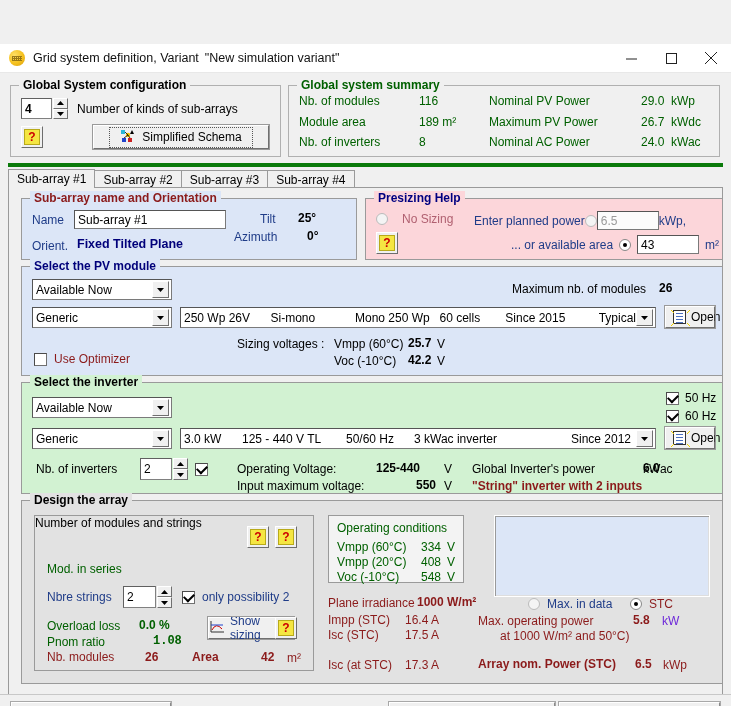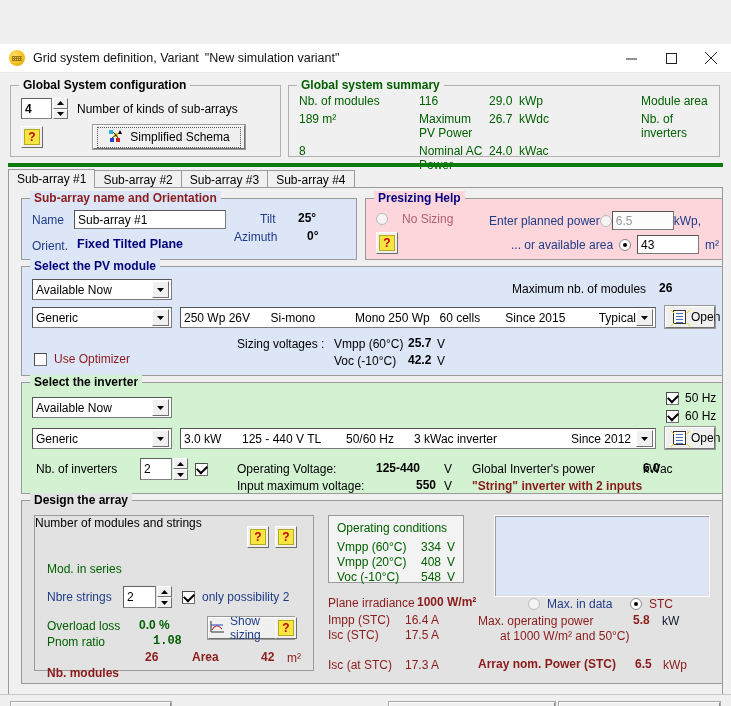--- a/index.html
+++ b/index.html
@@ -364,21 +364,21 @@
               <svg width="7" height="4" viewBox="0 0 7 4">
                 <polygon points="0,0 7,0 3.5,4" fill="#000"></polygon>
               </svg>
             </div>
         </div>
         <span style="margin-left:9px;color:#000;">Number of kinds of sub-arrays</span>
       </div>
       <div class="help-btn" style="position:absolute;left:10px;top:40px;">
         <span class="help-glyph">?</span>
       </div>
-      <div class="push-btn" style="position:absolute;left:82px;top:39px;width:152px;height:24px;">
+      <div class="push-btn" style="position:absolute;left:82px;top:39px;width:176px;height:24px;">
         <div class="dotted-focus">
           <span>
             <svg width="15" height="14" viewBox="0 0 15 14">
               <rect x="1" y="1" width="4" height="4" fill="#29b6d8"></rect>
               <circle cx="8" cy="6" r="2.2" fill="#f2c200"></circle>
               <polygon points="12,1 14,5 10,5" fill="#000"></polygon>
               <rect x="2" y="9" width="4" height="4" fill="#2244cc"></rect>
               <rect x="8" y="9" width="4" height="4" fill="#cc2222"></rect>
               <line x1="5" y1="3" x2="8" y2="6" stroke="#000" stroke-width="0.8"></line>
               <line x1="4" y1="9" x2="8" y2="6" stroke="#000" stroke-width="0.8"></line>
@@ -388,20 +388,21 @@
           <span>Simplified Schema</span>
         </div>
       </div>
     </div>
 
     <div class="group" id="global-summary">
       <div class="legend legend-bg-grey" style="color:#006000;">Global system summary</div>
       <div class="sum-grid">
         <span class="lbl">Nb. of modules</span>
         <span class="val">116</span>
+        <span class="lbl">Nominal PV Power</span>
         <span class="val"><span>29.0</span>&nbsp; <span>kWp</span></span>
 
         <span class="lbl">Module area</span>
         <span class="val">189 m²</span>
         <span class="lbl">Maximum PV Power</span>
         <span class="val"><span>26.7</span>&nbsp; <span>kWdc</span></span>
 
         <span class="lbl">Nb. of inverters</span>
         <span class="val">8</span>
         <span class="lbl">Nominal AC Power</span>
@@ -442,21 +443,21 @@
 
       <div class="group" id="presizing">
         <div class="legend legend-bg-pink">Presizing Help</div>
         <div class="row" style="position:absolute;left:10px;top:13px;gap:14px;">
           <span class="radio disabled"></span>
           <span style="color:#b06070;">No Sizing</span>
         </div>
         <div class="help-btn" style="position:absolute;left:10px;top:33px;">
           <span class="help-glyph">?</span>
         </div>
-        <div class="row" style="position:absolute;left:123px;top:12px;gap:0;">
+        <div class="row" style="position:absolute;left:108px;top:12px;gap:0;">
           <span style="color:#1f3c88;">Enter planned power</span>
           <span class="radio disabled"></span>
           <input class="text-input" style="width: 62px; color: rgb(154, 154, 154); background: rgb(252, 252, 252);" value="6.5">
           <span style="color:#1f3c88;">kWp,</span>
         </div>
         <div class="row" style="position:absolute;left:145px;top:36px;gap:6px;">
           <span style="color:#1f3c88;">... or available area</span>
           <span class="radio sel"></span>
           <input class="text-input" style="width: 62px;" value="43">
           <span style="color:#1f3c88;">m²</span>
@@ -638,21 +639,21 @@
                 <path d="M3 10 Q7 2 13 9" fill="none" stroke="#c00" stroke-width="1"></path>
                 <line x1="2" y1="5" x2="14" y2="5" stroke="#2244cc" stroke-width="1"></line>
               </svg>
             </span>
             <span style="color:#1f3c88;">Show sizing</span>
           </div>
           <div class="help-btn" style="position:absolute;left:240px;top:101px;">
             <span class="help-glyph">?</span>
           </div>
 
-          <span style="position:absolute;left:12px;top:150px;color:#8b1a1a;font-weight:bold;">Nb. modules</span>
+          <span style="position:absolute;left:12px;top:134px;color:#8b1a1a;font-weight:normal;">Nb. modules</span>
           <span style="position:absolute;left:110px;top:134px;color:#8b1a1a;font-weight:bold;">26</span>
           <span style="position:absolute;left:157px;top:134px;color:#8b1a1a;font-weight:bold;">Area</span>
           <span style="position:absolute;left:226px;top:134px;color:#8b1a1a;font-weight:bold;">42</span>
           <span style="position:absolute;left:252px;top:135px;color:#8b1a1a;">m²</span>
         </div>
 
         <div class="op-cond">
           <span style="position:absolute;left:8px;top:5px;">Operating conditions</span>
           <span style="position:absolute;left:8px;top:24px;">Vmpp (60°C)</span>
           <span style="position:absolute;left:92px;top:24px;">334</span>
@@ -679,21 +680,21 @@
         <div class="row" style="position:absolute;left:506px;top:96px;gap:7px;">
           <span class="radio disabled"></span>
           <span style="color:#1f3c88;">Max. in data</span>
         </div>
         <div class="row" style="position:absolute;left:608px;top:96px;gap:7px;">
           <span class="radio sel"></span>
           <span style="color:#8b1a1a;">STC</span>
         </div>
         <span style="position:absolute;left:456px;top:113px;color:#8b1a1a;">Max. operating power</span>
         <span style="position:absolute;left:611px;top:112px;color:#8b1a1a;font-weight:bold;">5.8</span>
-        <span style="position:absolute;left:640px;top:113px;color:#0f172a;">kW</span>
+        <span style="position:absolute;left:640px;top:113px;color:#6d28d9;">kW</span>
         <span style="position:absolute;left:478px;top:128px;color:#8b1a1a;">at 1000 W/m² and 50°C)</span>
 
         <span style="position:absolute;left:456px;top:156px;color:#8b1a1a;font-weight:bold;">Array nom. Power (STC)</span>
         <span style="position:absolute;left:613px;top:156px;color:#8b1a1a;font-weight:bold;">6.5</span>
         <span style="position:absolute;left:641px;top:157px;color:#8b1a1a;">kWp</span>
       </div>
 
     </div>
 
     <div class="scrollbar-v"></div>

